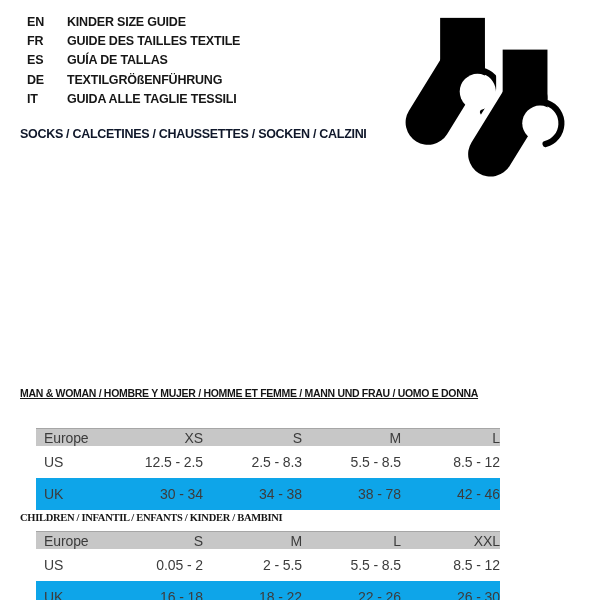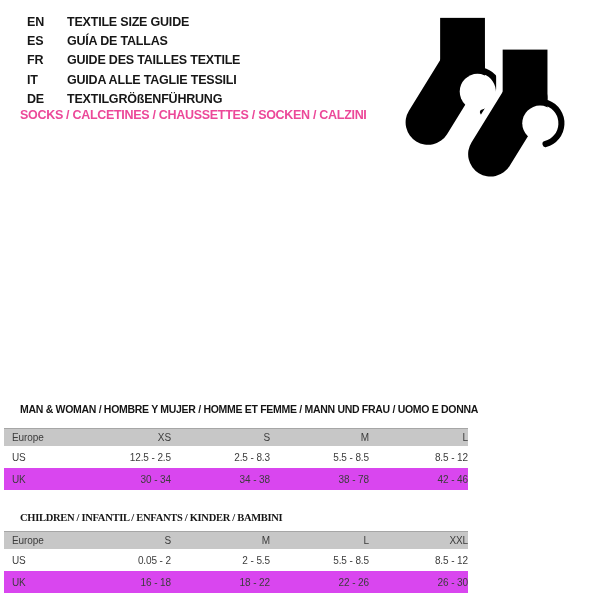--- a/index.html
+++ b/index.html
@@ -7,64 +7,64 @@
     width:600px; height:600px; background:#ffffff; position:relative;
     overflow:hidden; font-family:"Liberation Sans", sans-serif;
     -webkit-font-smoothing:antialiased;
   }
   
   .lang-block { position:absolute; top:13px; left:20px; }
   .lang-row { display:flex; line-height:19.2px; font-size:12.5px; font-weight:bold;
               color:#161616; letter-spacing:-0.2px; }
   .lang-code { width:40px;padding-left:7px; }
   
-  .category-line { position:absolute; top:108px; left:20px; font-size:12.5px;
-                   font-weight:bold; color:#ec4899; letter-spacing:-0.3px; }
+  .category-line { position:absolute; top:127px; left:20px; font-size:12.5px;
+                   font-weight:bold; color:#0f172a; letter-spacing:-0.3px; }
   
   .socks-icon-wrap { position:absolute; left:400px; top:12px; width:168px; height:176px; }
   
   .table-title { position:absolute; left:20px; font-size:10.5px; font-weight:bold;
                  color:#151515; letter-spacing:-0.3px; white-space:nowrap; }
-  #t1-title { top:403px; }
+  #t1-title { top:387px;text-decoration:underline; }
   #t2-title { top:512px;font-family:Liberation Serif, serif; }
-  table.size-table { position:absolute; left:4px; width:464px; border-collapse:collapse;
-                     table-layout:fixed; font-size:10px; color:#3c3c3c;
+  table.size-table { position:absolute; left:36px; width:464px; border-collapse:collapse;
+                     table-layout:fixed; font-size:14px; color:#3c3c3c;
                      letter-spacing:-0.1px; }
   #t1 { top:428px; }
   #t2 { top:531px; }
   .size-table col.c0 { width:68px; }
   .size-table th, .size-table td { font-weight:normal; text-align:right; padding:0; }
   .size-table th:first-child, .size-table td:first-child { text-align:left; padding-left:8px; }
   .size-table thead th { background:#c7c7c7; border-top:1px solid #a6a6a6; height:17px; }
-  .size-table tbody td { height:22px; background:#ffffff; }
-  .size-table tbody tr.alt td { background:#d946ef; }
+  .size-table tbody td { height:32px; background:#ffffff; }
+  .size-table tbody tr.alt td { background:#0ea5e9; }
 </style>
 </head>
 <body>
 
 <div class="lang-block">
   <div class="lang-row">
     <span class="lang-code">EN</span>
-    <span class="lang-label">TEXTILE SIZE GUIDE</span>
+    <span class="lang-label">KINDER SIZE GUIDE</span>
+  </div>
+  <div class="lang-row">
+    <span class="lang-code">FR</span>
+    <span class="lang-label">GUIDE DES TAILLES TEXTILE</span>
   </div>
   <div class="lang-row">
     <span class="lang-code">ES</span>
     <span class="lang-label">GUÍA DE TALLAS</span>
   </div>
   <div class="lang-row">
-    <span class="lang-code">FR</span>
-    <span class="lang-label">GUIDE DES TAILLES TEXTILE</span>
+    <span class="lang-code">DE</span>
+    <span class="lang-label">TEXTILGRÖßENFÜHRUNG</span>
   </div>
   <div class="lang-row">
     <span class="lang-code">IT</span>
     <span class="lang-label">GUIDA ALLE TAGLIE TESSILI</span>
-  </div>
-  <div class="lang-row">
-    <span class="lang-code">DE</span>
-    <span class="lang-label">TEXTILGRÖßENFÜHRUNG</span>
   </div>
 </div>
 
 <div class="category-line">SOCKS / CALCETINES / CHAUSSETTES / SOCKEN / CALZINI</div>
 
 <div class="socks-icon-wrap">
   <svg width="168" height="176" viewBox="0 0 180 188" xmlns="http://www.w3.org/2000/svg" aria-hidden="true">
 
     <g transform="translate(10,6)">
       <rect x="33" y="0" width="48" height="64" fill="#000000"></rect>

